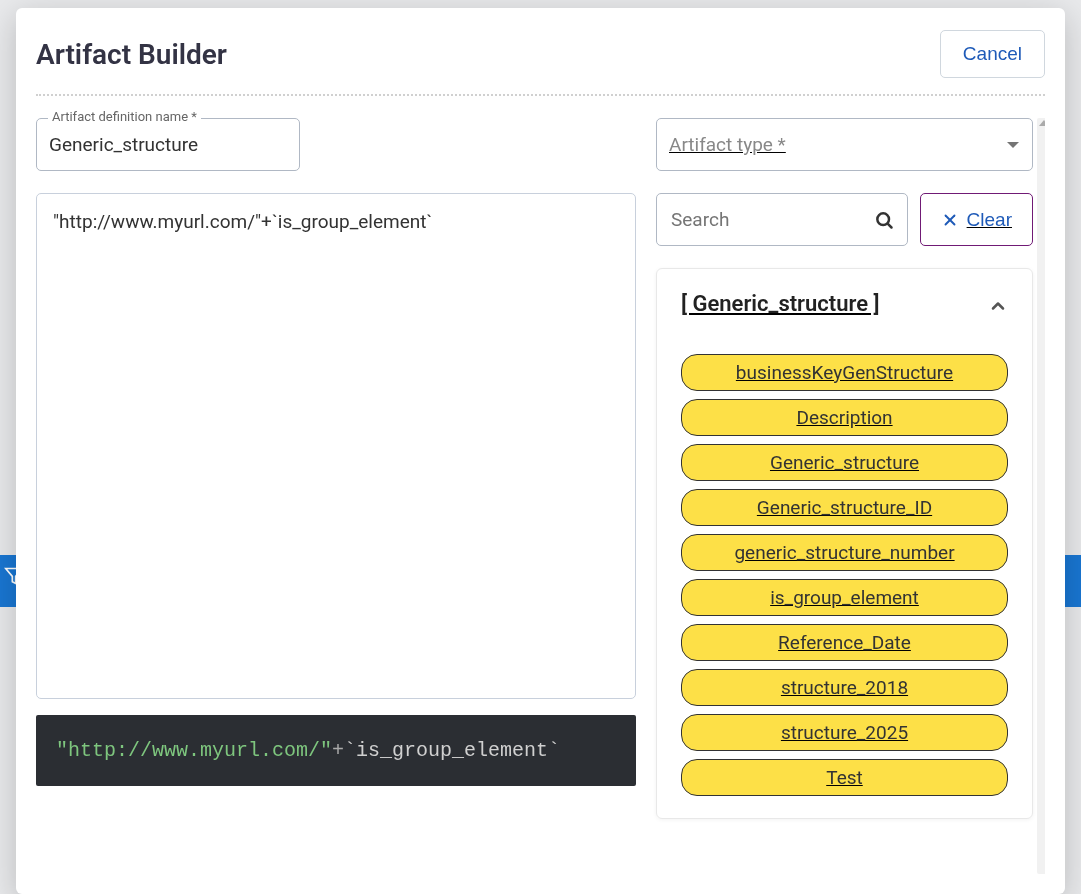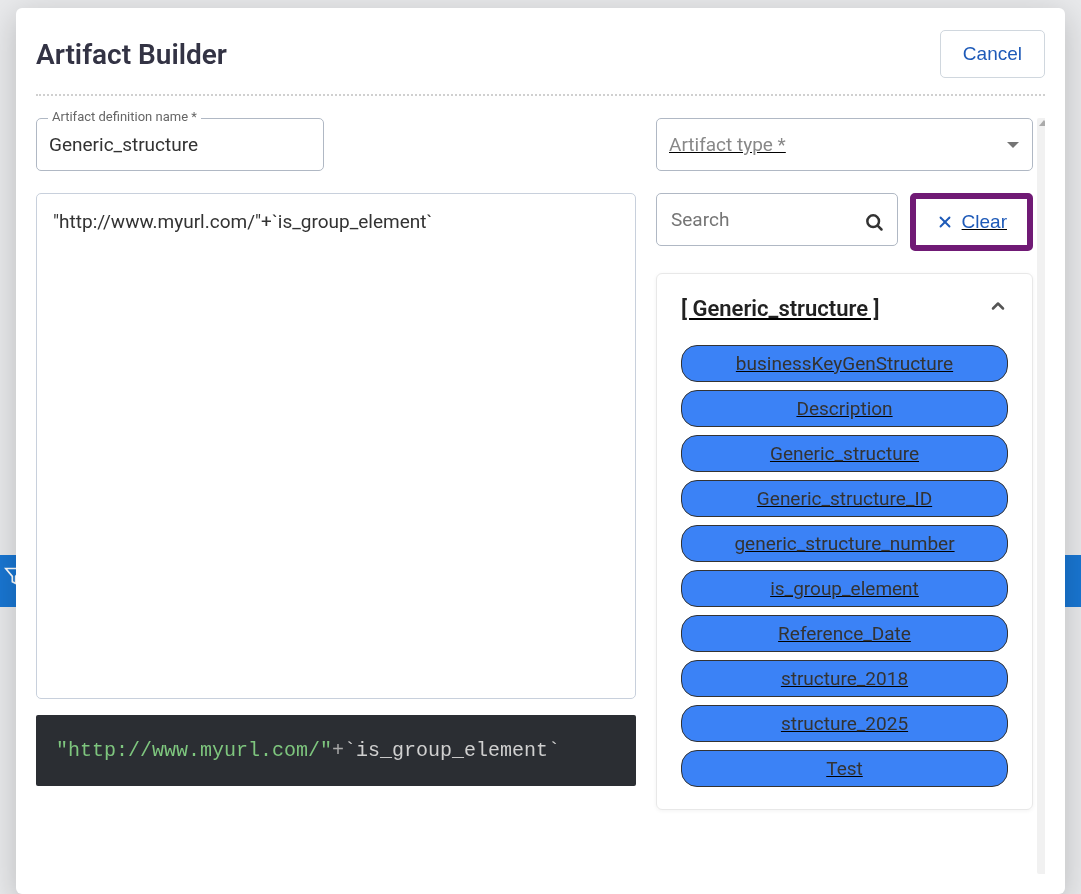--- a/index.html
+++ b/index.html
@@ -120,21 +120,21 @@
     left: 2px;
     width: 0;
     height: 0;
     border-left: 5px solid transparent;
     border-right: 5px solid transparent;
     border-bottom: 6px solid #aaa;
   }
   .field-wrap {
     position: relative;
     margin-bottom: 22px;
-    width: 288px;
+    width: 264px;
   }
   .field-wrap-full {
     width: 100%;
   }
   .field-label {
     position: absolute;
     top: -9px;
     left: 12px;
     background: #fff;
     padding: 0 4px;
@@ -219,41 +219,41 @@
     right: 14px;
     top: 50%;
     transform: translateY(-50%);
     color: #333;
   }
   .btn-clear {
     display: inline-flex;
     align-items: center;
     gap: 8px;
     padding: 12px 20px;
-    border: 6px solid #701a75;
+    border: 1px solid #701a75;
     border-radius: 5px;
     font-size: 19px;
     color: #1e5ab8;
     background: #fff;
     cursor: pointer;
   }
   .btn-clear svg {
     stroke: #1e5ab8;
   }
   .panel {
     border: 1px solid #e8e8e8;
     border-radius: 6px;
     box-shadow: 0 1px 4px rgba(0,0,0,0.05);
     padding: 22px 24px;
   }
   .panel-header {
     display: flex;
     justify-content: space-between;
-    align-items: flex-start;
-    margin-bottom: 24px;
+    align-items: flex-end;
+    margin-bottom: 38px;
   }
   .panel-title {
     font-size: 22px;
     font-weight: 600;
     color: #222;
   }
   .chevron-up {
     color: #555;
   }
   .chip-list {
@@ -262,21 +262,21 @@
     gap: 8px;
   }
   .chip {
     border: 1px solid #333;
     border-radius: 16px;
     padding: 6px 12px;
     text-align: center;
     font-size: 19px;
     color: #333;
     cursor: pointer;
-    background: #3b82f6;
+    background: #fde047;
   }
 </style>
 </head>
 <body>
 
 <div class="bg-strip"></div>
 <svg class="bg-filter-icon" width="20" height="20" viewBox="0 0 24 24" fill="none" stroke="currentColor" stroke-width="2">
   <polygon points="22 3 2 3 10 12.46 10 19 14 21 14 12.46 22 3"></polygon>
 </svg>
 

